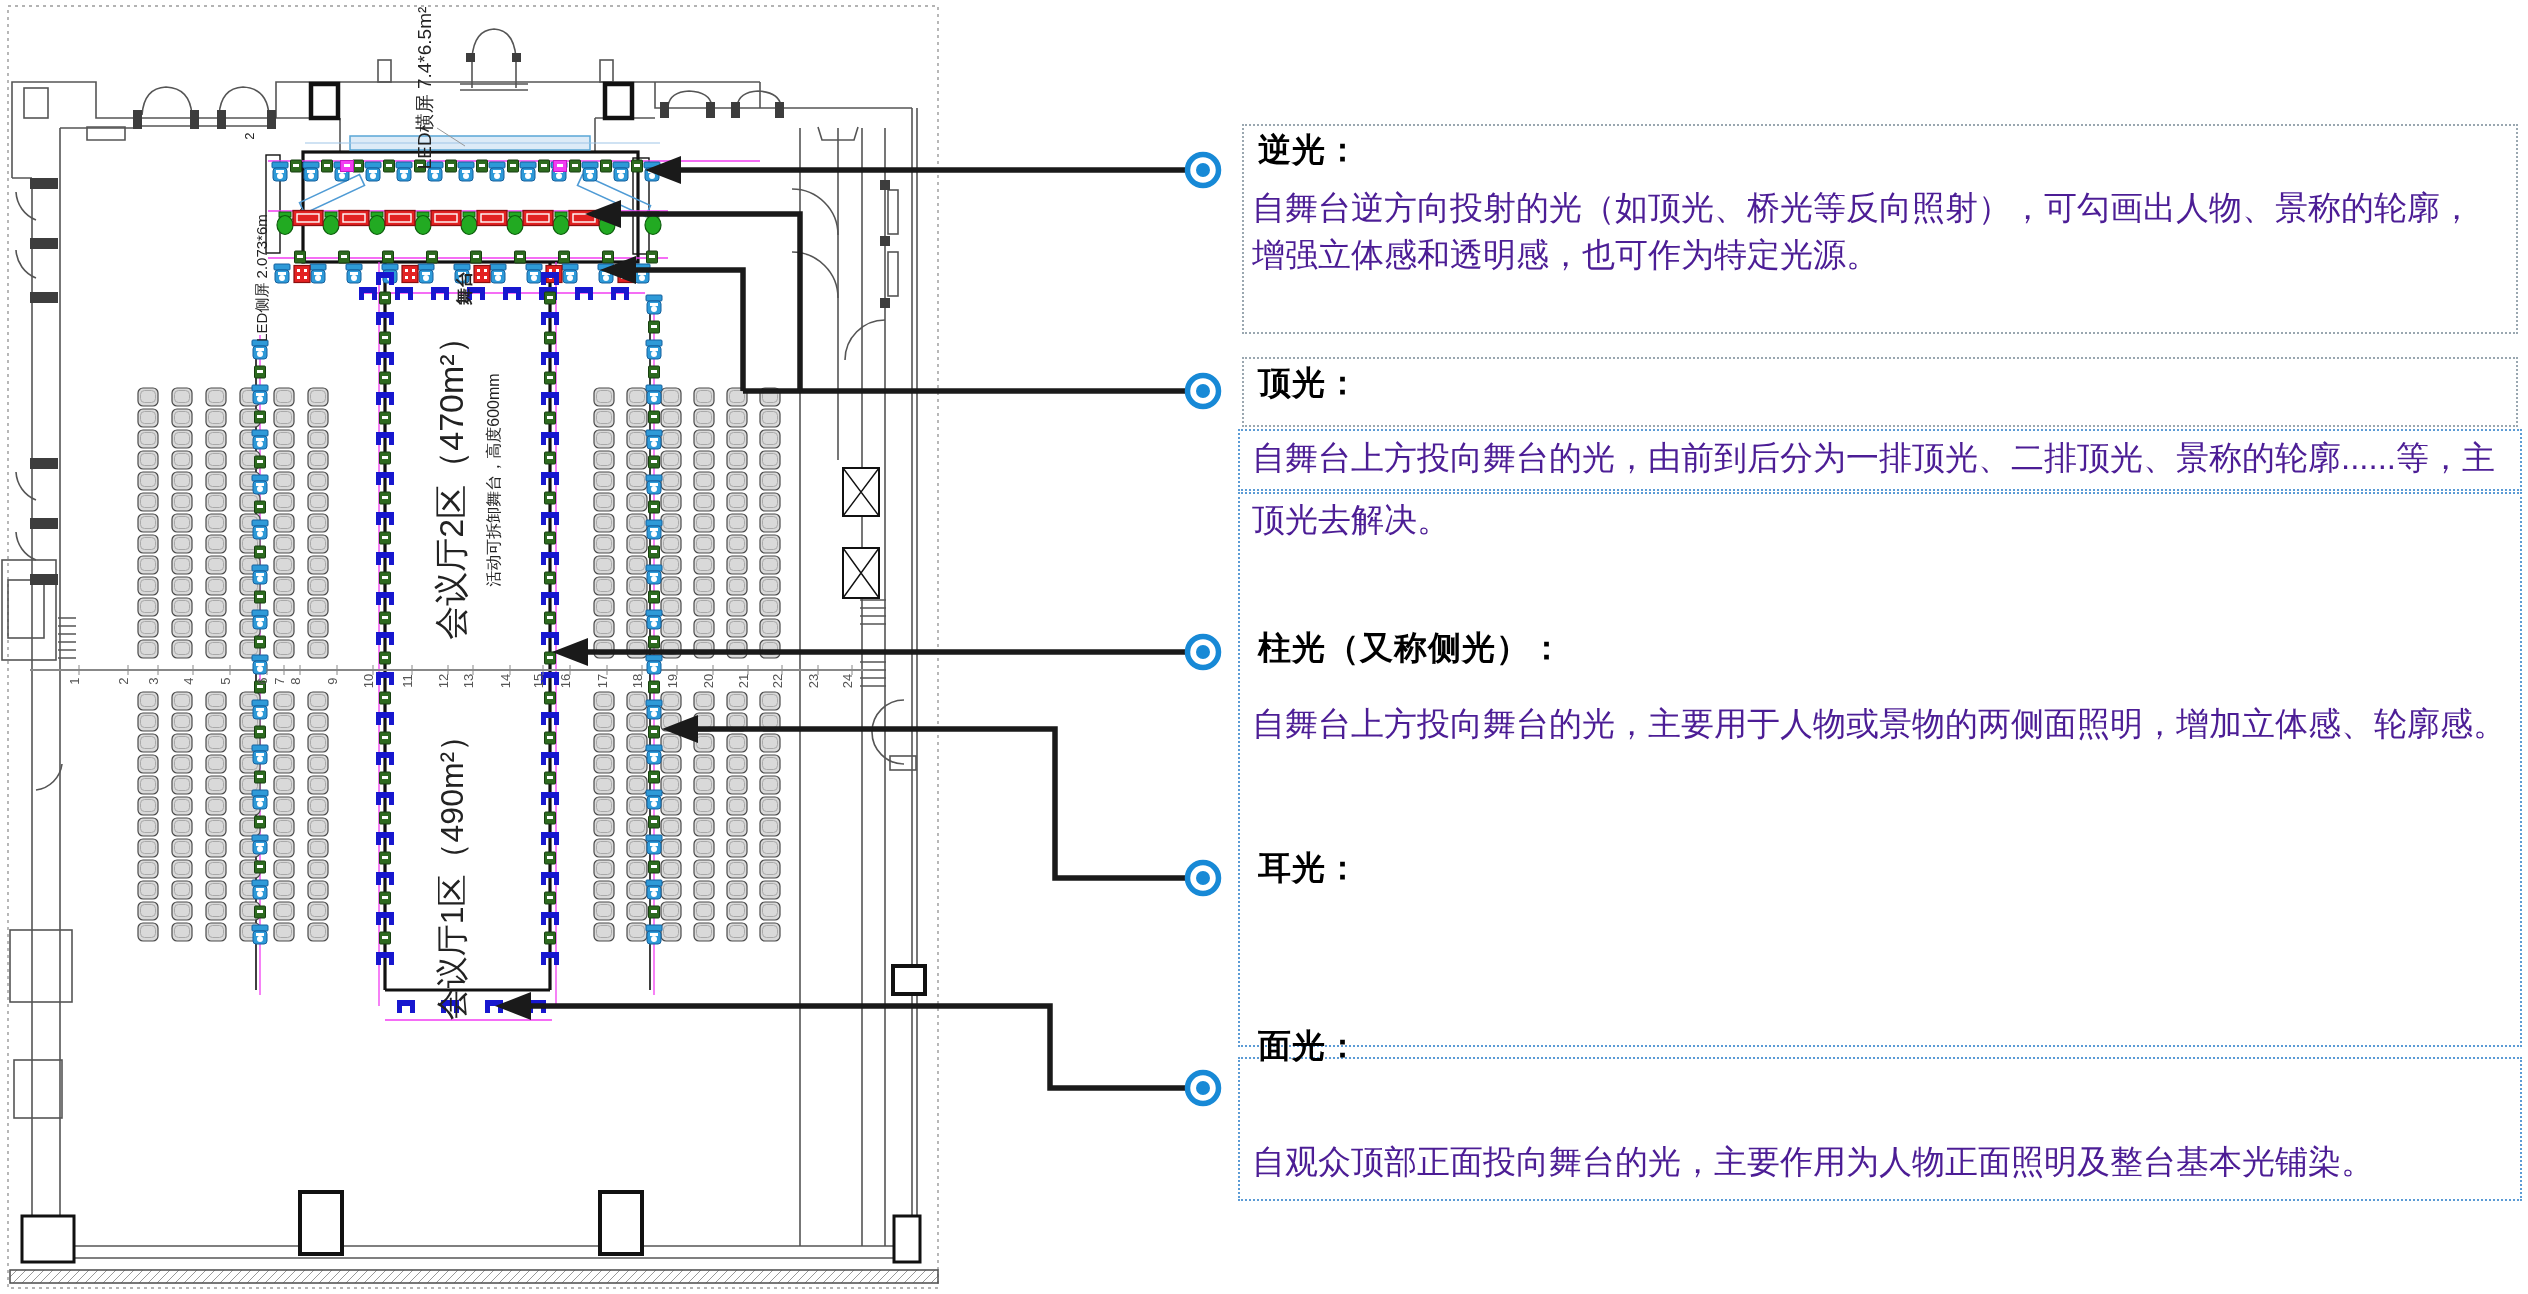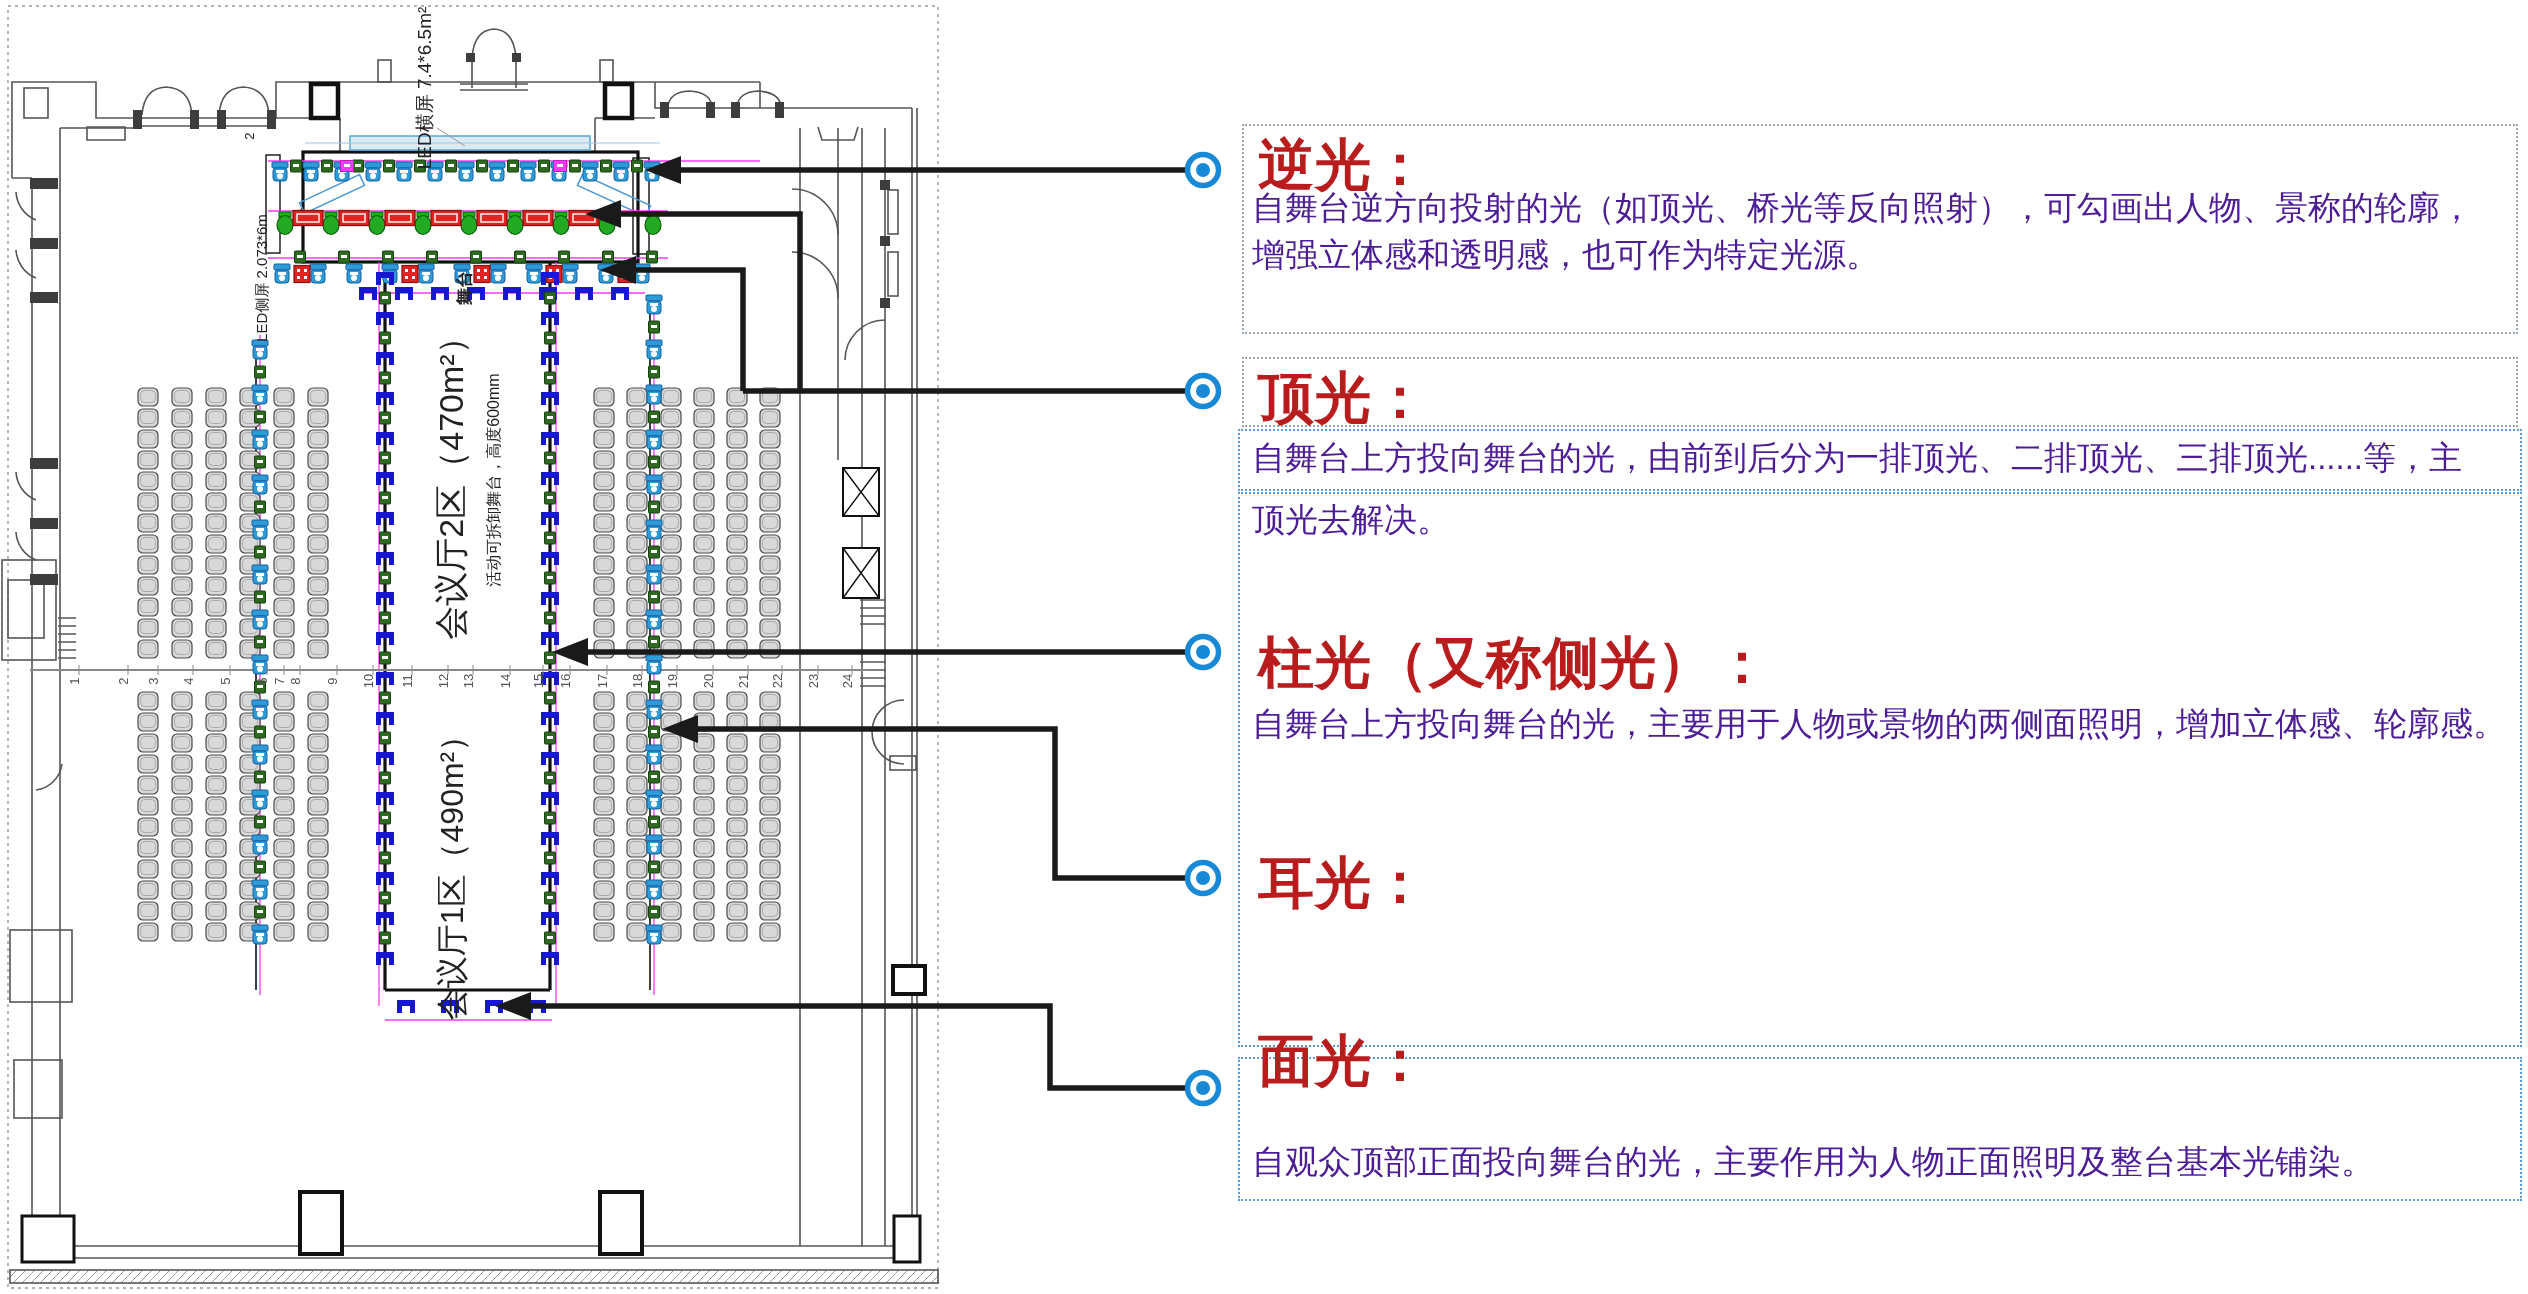--- a/index.html
+++ b/index.html
@@ -7,21 +7,21 @@
          font-family:"Liberation Sans","DejaVu Sans",sans-serif;}
   #plan{position:absolute;left:0;top:0;}
   
   .secbox{position:absolute;border:2px dotted #9aa7b0;}
   .secbox.blue{border-color:#5b9bd5;}
   .boxA{left:1242px;top:124px;width:1272px;height:206px;}
   .boxB{left:1242px;top:357px;width:1272px;height:66px;}
   .boxC{left:1238px;top:429px;width:1280px;height:58px;}
   .boxD{left:1238px;top:492px;width:1280px;height:551px;}
   .boxE{left:1238px;top:1057px;width:1280px;height:140px;}
-  .sectitle{position:absolute;left:1258px;font-size:56px;font-weight:700;color:#b91c1c;
+  .sectitle{position:absolute;left:1258px;font-size:33px;font-weight:700;color:#000000;
             letter-spacing:1px;white-space:nowrap;}
   .secbody{position:absolute;left:1252px;font-size:33px;color:#4c1d95;line-height:47px;white-space:nowrap;}
   .t0{top:128px;} .b0{top:184px;}
   .t1{top:361px;} .b1a{top:434px;} .b1b{top:496px;}
   .t2{top:626px;} .b2{top:700px;}
   .t3{top:846px;} .b3{top:912px;}
   .t4{top:1024px;} .b4{top:1138px;}
 </style>
 </head>
 <body>
@@ -2495,21 +2495,21 @@
   <div class="secbox blue boxE"></div>
 
   <div class="sectitle t0">逆光：</div>
   <div class="secbody b0">
     <div>自舞台逆方向投射的光（如顶光、桥光等反向照射），可勾画出人物、景称的轮廓，</div>
     <div>增强立体感和透明感，也可作为特定光源。</div>
   </div>
 
   <div class="sectitle t1">顶光：</div>
   <div class="secbody b1a">
-    <div>自舞台上方投向舞台的光，由前到后分为一排顶光、二排顶光、三排顶光......等，主</div>
+    <div>自舞台上方投向舞台的光，由前到后分为一排顶光、二排顶光、景称的轮廓......等，主</div>
   </div>
   <div class="secbody b1b">
     <div>顶光去解决。</div>
   </div>
 
   <div class="sectitle t2">柱光（又称侧光）：</div>
   <div class="secbody b2">
     <div>自舞台上方投向舞台的光，主要用于人物或景物的两侧面照明，增加立体感、轮廓感。</div>
   </div>
 

